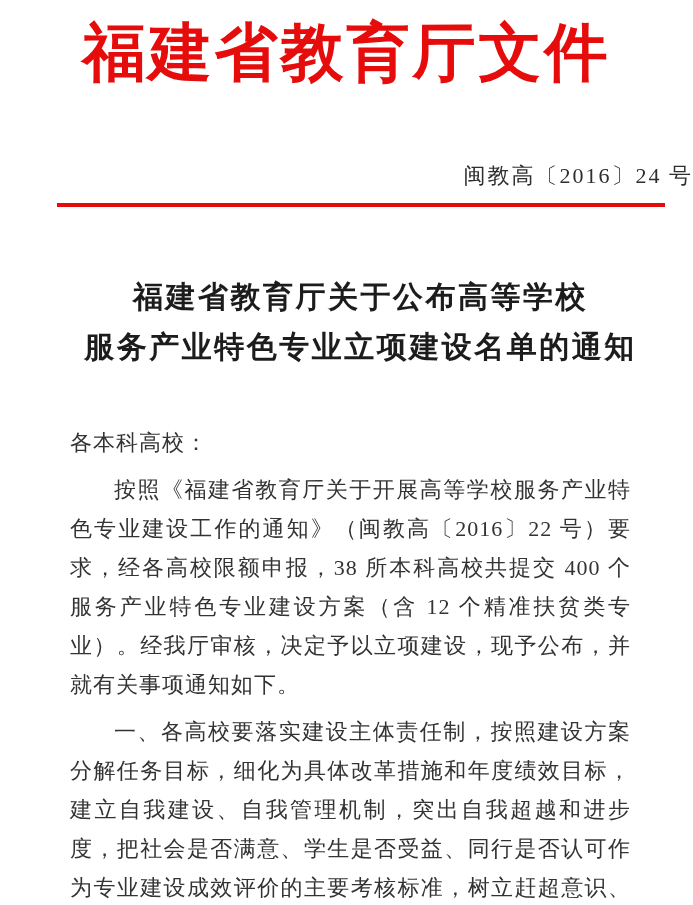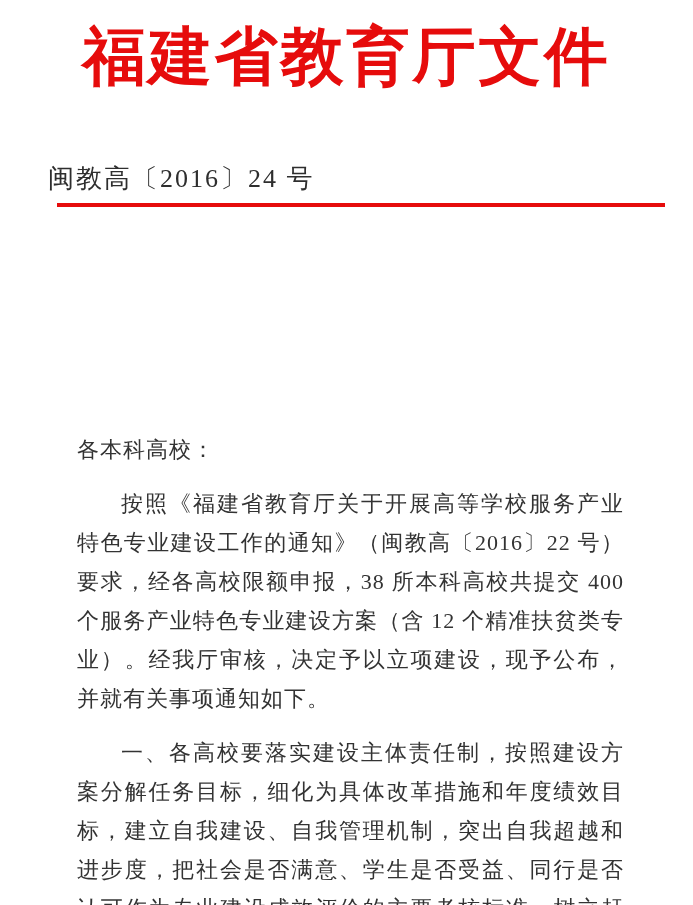--- a/index.html
+++ b/index.html
@@ -19,37 +19,37 @@
     background: #ffffff;
     overflow: hidden;
     margin: 0 auto;
   }
   .agency-header {
     position: absolute;
     top: 20px;
     left: 0;
     width: 100%;
     text-align: center;
-    font-family: Liberation Serif, serif;
+    font-family: Liberation Mono, monospace;
     font-weight: bold;
     font-size: 63px;
     line-height: 1.2;
     letter-spacing: 3px;
     color: var(--accent-red);
     white-space: nowrap;
   }
   .doc-number {
     position: absolute;
     top: 161px;
     left: 0;
     width: 100%;
     padding-left: 48px;
-    text-align: left;
+    text-align: right;
     font-family: "Liberation Serif", "DejaVu Serif", serif;
-    font-size: 26px;
+    font-size: 22px;
     letter-spacing: 2px;
     color: #2e2e2e;
     white-space: nowrap;
   }
   .red-divider {
     position: absolute;
     top: 203px;
     left: 57px;
     width: 608px;
     height: 4px;
@@ -78,34 +78,38 @@
     top: 415px;
     left: 62px;
     width: 577px;
     font-family: "Liberation Serif", "DejaVu Serif", serif;
     font-size: 22px;
     line-height: 39px;
     letter-spacing: 1px;
     text-align: justify;
     color: var(--body-text);
   }
-  .body-text p { margin: 15px; }
+  .body-text p { margin: 8px; }
   .body-text p.para { text-indent: 2em; }
 </style>
 </head>
 <body>
 
 <div class="page">
 
   <div class="agency-header">福建省教育厅文件</div>
 
   <div class="doc-number">闽教高〔2016〕24 号</div>
 
   <div class="red-divider"></div>
 
+  <div class="notice-title">
+    <span class="title-line">福建省教育厅关于公布高等学校</span>
+    <span class="title-line">服务产业特色专业立项建设名单的通知</span>
+  </div>
 
   <div class="body-text">
     <p class="salutation">各本科高校：</p>
     <p class="para">按照《福建省教育厅关于开展高等学校服务产业特色专业建设工作的通知》（闽教高〔2016〕22 号）要求，经各高校限额申报，38 所本科高校共提交 400 个服务产业特色专业建设方案（含 12 个精准扶贫类专业）。经我厅审核，决定予以立项建设，现予公布，并就有关事项通知如下。</p>
     <p class="para">一、各高校要落实建设主体责任制，按照建设方案分解任务目标，细化为具体改革措施和年度绩效目标，建立自我建设、自我管理机制，突出自我超越和进步度，把社会是否满意、学生是否受益、同行是否认可作为专业建设成效评价的主要考核标准，树立赶超意识、品牌意识，力争产出高质量的改革成果。</p>
   </div>
 
 </div>
 
 </body></html>

